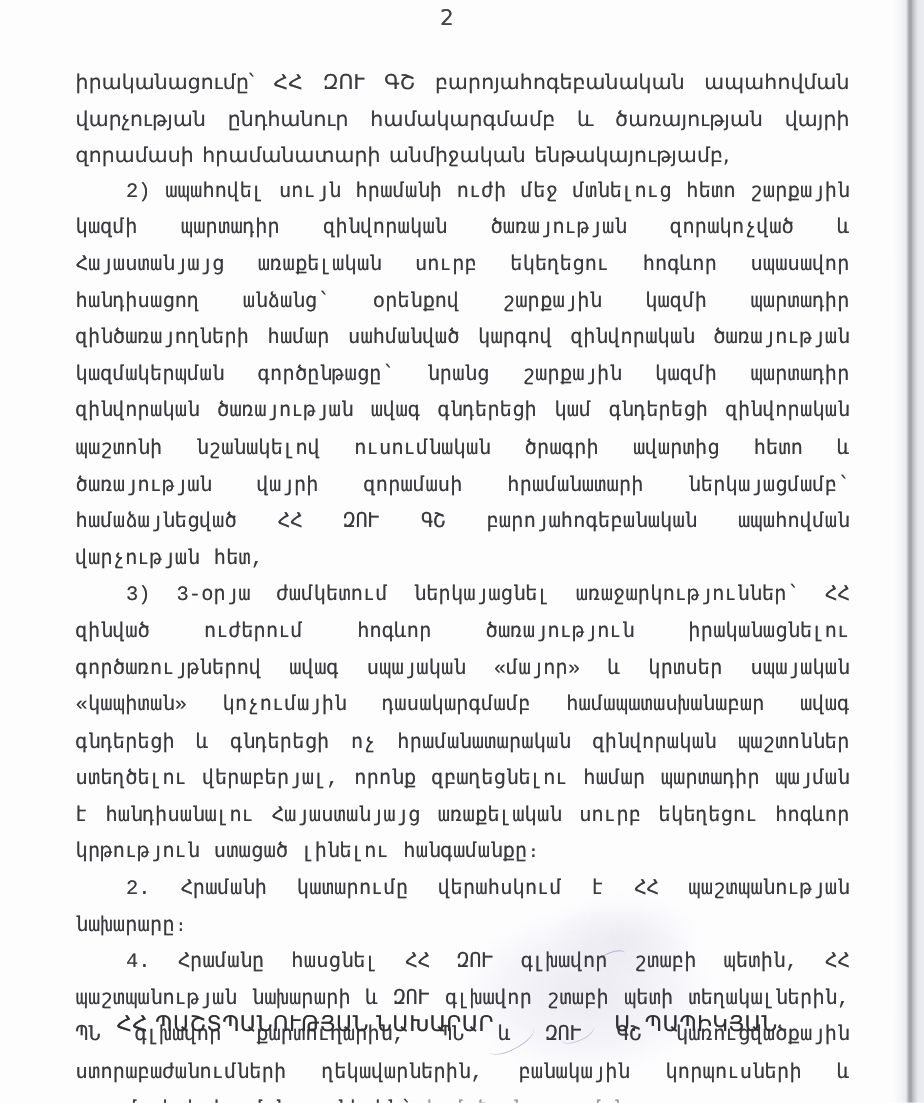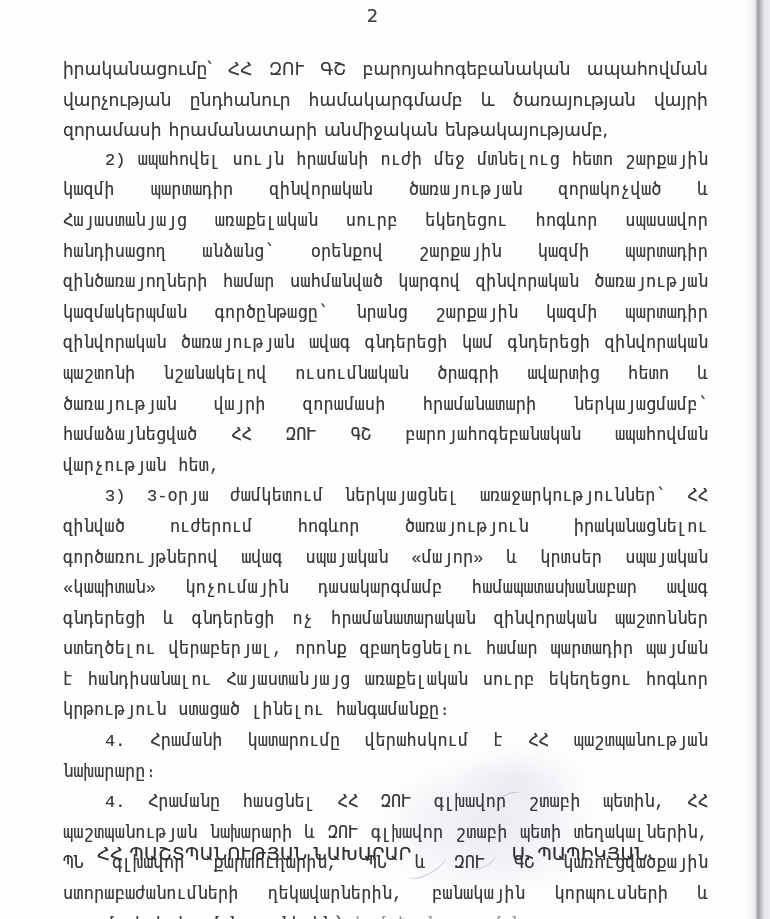--- a/index.html
+++ b/index.html
@@ -85,21 +85,21 @@
 <body>
 
 <div class="paper">
 
   <div class="page-number">2</div>
 
   <div class="content">
     <p>իրականացումը՝ ՀՀ ԶՈՒ ԳՇ բարոյահոգեբանական ապահովման վարչության ընդհանուր համակարգմամբ և ծառայության վայրի զորամասի հրամանատարի անմիջական ենթակայությամբ,</p>
     <p class="indent">2) ապահովել սույն հրամանի ուժի մեջ մտնելուց հետո շարքային կազմի պարտադիր զինվորական ծառայության զորակոչված և Հայաստանյայց առաքելական սուրբ եկեղեցու հոգևոր սպասավոր հանդիսացող անձանց՝ օրենքով շարքային կազմի պարտադիր զինծառայողների համար սահմանված կարգով զինվորական ծառայության կազմակերպման գործընթացը՝ նրանց շարքային կազմի պարտադիր զինվորական ծառայության ավագ գնդերեցի կամ գնդերեցի զինվորական պաշտոնի նշանակելով ուսումնական ծրագրի ավարտից հետո և ծառայության վայրի զորամասի հրամանատարի ներկայացմամբ՝ համաձայնեցված ՀՀ ԶՈՒ ԳՇ բարոյահոգեբանական ապահովման վարչության հետ,</p>
     <p class="indent">3) 3-օրյա ժամկետում ներկայացնել առաջարկություններ՝ ՀՀ զինված ուժերում հոգևոր ծառայություն իրականացնելու գործառույթներով ավագ սպայական «մայոր» և կրտսեր սպայական «կապիտան» կոչումային դասակարգմամբ համապատասխանաբար ավագ գնդերեցի և գնդերեցի ոչ հրամանատարական զինվորական պաշտոններ ստեղծելու վերաբերյալ, որոնք զբաղեցնելու համար պարտադիր պայման է հանդիսանալու Հայաստանյայց առաքելական սուրբ եկեղեցու հոգևոր կրթություն ստացած լինելու հանգամանքը։</p>
-    <p class="indent">4. Հրամանի կատարումը վերահսկում է ՀՀ պաշտպանության նախարարը։</p>
+    <p class="indent">2. Հրամանի կատարումը վերահսկում է ՀՀ պաշտպանության նախարարը։</p>
     <p class="indent"><span>4. Հրամանը հասցնել ՀՀ ԶՈՒ գլխավոր շտաբի պետին, ՀՀ պաշտպանության նախարարի և ԶՈՒ գլխավոր շտաբի պետի տեղակալներին, ՊՆ գլխավոր քարտուղարին, ՊՆ և ԶՈՒ ԳՇ կառուցվածքային ստորաբաժանումների ղեկավարներին, բանակային կորպուսների և զորամասերի հրամանատարներին՝</span><span class="faded"> համաձայն առաքման</span></p>
   </div>
 
   <div class="signatures">
     <span>ՀՀ ՊԱՇՏՊԱՆՈՒԹՅԱՆ ՆԱԽԱՐԱՐ</span>
     <span>Ս. ՊԱՊԻԿՅԱՆ</span>
   </div>
 
   <div class="smudge smudge-blob1"></div>
   <div class="smudge smudge-blob2"></div>

